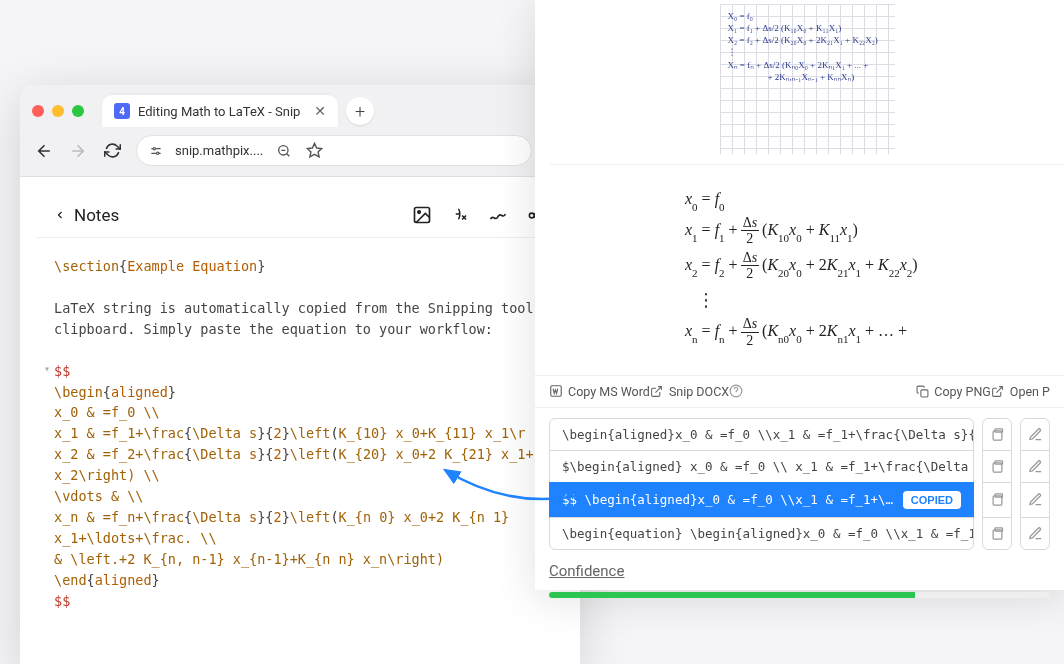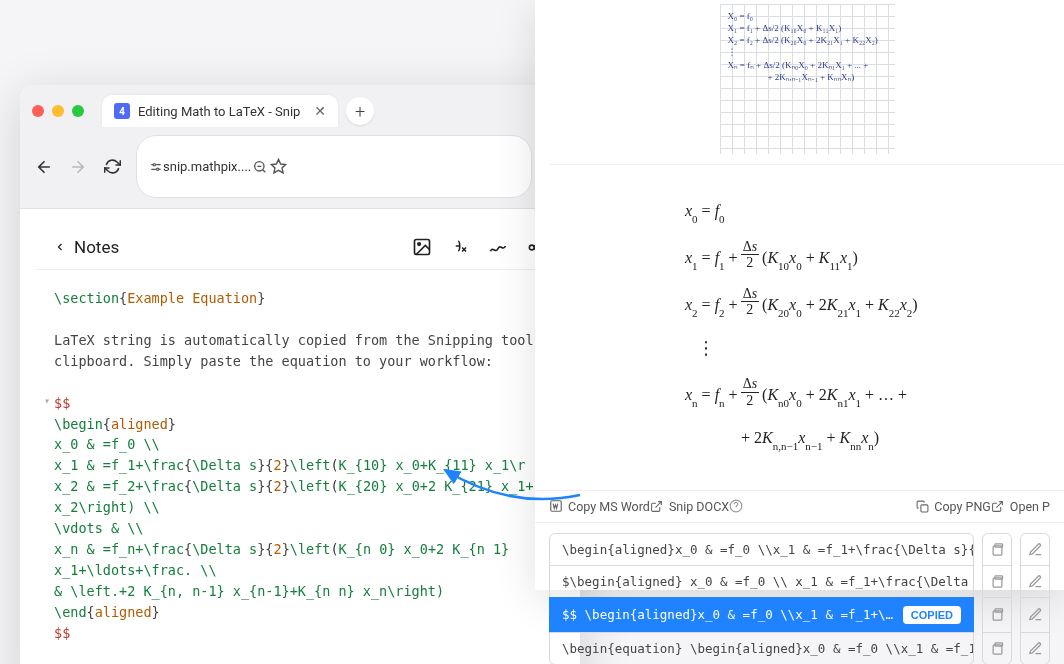--- a/index.html
+++ b/index.html
@@ -68,25 +68,25 @@
   align-items: center;
   padding: 8px 14px 10px;
   gap: 14px;
 }
 .nav-btn { color: #555; width: 20px; display:flex; align-items:center; justify-content:center; }
 .nav-btn.disabled { color: #bbb; }
 .url-pill {
   flex: 1;
   display: flex;
   align-items: center;
-  gap: 0;
+  gap: 12px;
   background: #fff;
   border: 1px solid #e0e0e2;
   border-radius: 20px;
-  padding: 22px 12px;
+  padding: 6px 12px;
   font-size: 13px;
   color: #333;
 }
 .site-icon { width:14px; height:14px; display:flex; align-items:center; justify-content:center; color:#555;}
 .zoom-icon, .star-icon, .ext-icon { color:#555; width:18px; display:flex; align-items:center; justify-content:center;}
 .ext-icon { margin-left: 2px; }
 .app-content { background:#fff; padding: 16px; }
 .app-header {
   display:flex;
   align-items:center;
@@ -98,21 +98,21 @@
 .header-icons { display:flex; gap:18px; color:#222; }
 .header-icons .hicon { width:20px; display:flex; align-items:center; justify-content:center;}
 .editor {
   padding: 18px 18px 40px;
   font-family: "SF Mono", Menlo, Consolas, monospace;
   font-size: 13.5px;
   color: #555;
   line-height: 1.55;
   white-space: pre;
 }
-.tok-cmd { color: #15803d; }
+.tok-cmd { color: #a16207; }
 .tok-brace { color: #444; }
 .tok-env { color: #b35c00; }
 .tok-red { color: #c0392b; }
 .tok-punct { color: #333; }
 .body-text { white-space: pre-wrap; color:#444; }
 .fold-caret {
   position: absolute;
   left: 8px;
   color: #aaa;
   font-size: 10px;
@@ -153,21 +153,21 @@
   line-height: 1.35;
 }
 .handwriting .hw-line { white-space: nowrap; }
 .rendered-math {
   padding: 18px 0 22px 150px;
   font-family: Georgia, "Times New Roman", serif;
   font-size: 16px;
   color: #222;
   line-height: 1.6;
 }
-.rendered-math .row { display:flex; align-items: flex-end; margin: 15px 0;}
+.rendered-math .row { display:flex; align-items: flex-start; margin: 3px 0;}
 .rendered-math .sub { font-size: 11px; vertical-align: sub; position:relative; top:3px; }
 .frac { display:inline-flex; flex-direction:column; align-items:center; margin: 0 3px; position:relative; top:-2px;}
 .frac .num { border-bottom: 1px solid #222; padding: 0 2px; font-size:14px; line-height:1.1;}
 .frac .den { padding: 0 2px; font-size:14px; line-height:1.1;}
 .vdots-r { padding-left: 12px; font-size: 18px; }
 .indent2 { padding-left: 56px; }
 
 .action-bar {
   display:flex;
   align-items:center;
@@ -284,23 +284,20 @@
     </div>
     <div class="row vdots-r">⋮</div>
     <div class="row">
         <span><i>x</i><span class="sub">n</span> = <i>f</i><span class="sub">n</span> + </span>
       <span class="frac">
           <span class="num">Δ<i>s</i></span>
           <span class="den">2</span>
         </span>
       <span>(<i>K</i><span class="sub">n0</span><i>x</i><span class="sub">0</span> + 2<i>K</i><span class="sub">n1</span><i>x</i><span class="sub">1</span> + … +</span>
     </div>
-    <div class="row indent2">
-        <span>+ 2<i>K</i><span class="sub">n,n−1</span><i>x</i><span class="sub">n−1</span> + <i>K</i><span class="sub">nn</span><i>x</i><span class="sub">n</span>)</span>
-      </div>
   </div>
 
   <div class="action-bar">
     <div class="act">
       <span class="act-icon">
         <svg width="14" height="14" viewBox="0 0 24 24" fill="none" stroke="#666" stroke-width="2">
             <rect x="3" y="3" width="18" height="18" rx="2"></rect>
             <path d="M7 8l2 8 2-6 2 6 2-8"></path>
           </svg>
       </span>

